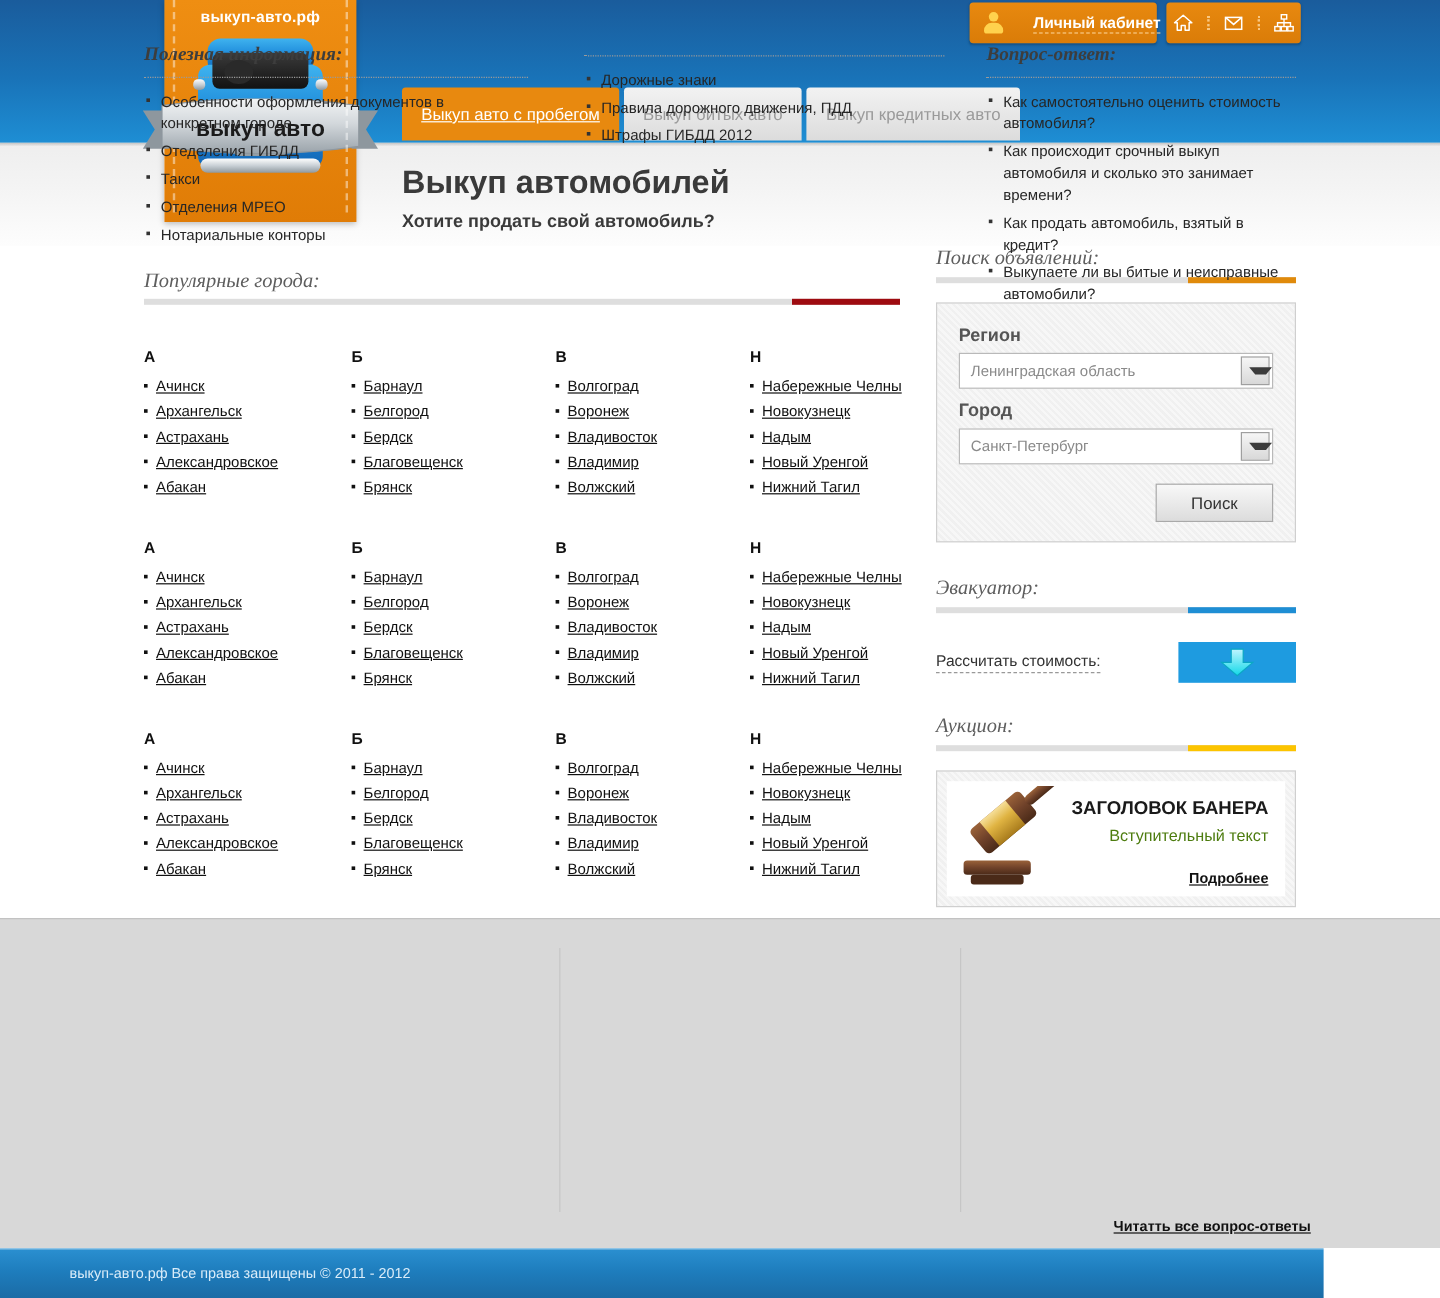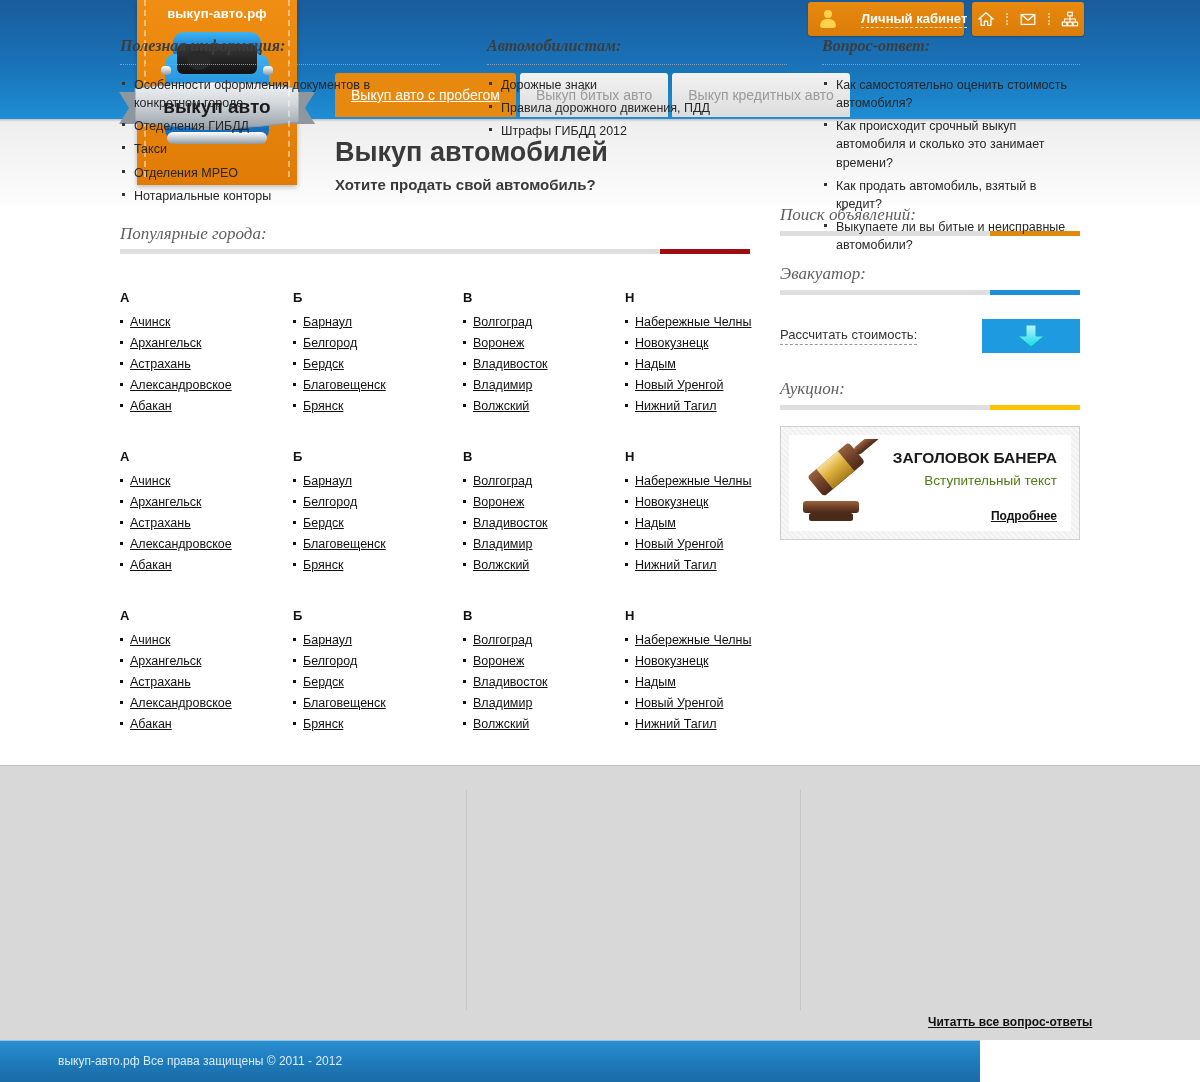--- a/index.html
+++ b/index.html
@@ -189,21 +189,21 @@
   .f-list { list-style:none; margin:0; padding:0; }
   .f-list li { position:relative; padding-left:14px; margin-bottom:5px; font-size:12.5px; color:#262626; line-height:1.45; }
   .f-list li::before { content:""; position:absolute; left:2px; top:6px; width:3px;height:3px;background:#333; }
   .f-div { position:absolute; top:790px; width:1px; height:220px; background:#c6c6c6; }
   .read-all {
     position:absolute; left:928px; top:1015px; font-size:12px; font-weight:bold;
     color:#111; text-decoration:underline; cursor:pointer;
   }
 
   .copybar {
-    position:absolute; left:0; top:1040px; width:980px; height:42px;
+    position:absolute; left:0; top:1040px; width:1103px; height:42px;
     background:linear-gradient(to bottom,#2a8fd0 0%, #1e7dbd 45%, #1b6ba5 100%);
     border-top:1px solid #8fc4e6;
   }
   .copytext { position:absolute; left:58px; top:13px; font-size:12px; color:#d9ecf9; }
 </style>
 </head>
 <body>
 
 <div class="header-blue"></div>
 <div class="header-light"></div>
@@ -434,20 +434,37 @@
       </div>
     </div>
 
   <div class="side">
 
     <div class="sec-head" style="margin-bottom:6px;">Поиск объявлений:</div>
     <div class="sec-bar" style="margin-bottom:16px;">
       <i style="width:90px;background:#e08a0b;"></i>
     </div>
 
+    <div class="panel">
+      <div class="field-label">Регион</div>
+      <div class="fake-select">
+        <span>Ленинградская область</span>
+        <span class="arrow-box">
+            <span class="caret"></span>
+          </span>
+      </div>
+      <div class="field-label" style="margin-top:10px;">Город</div>
+      <div class="fake-select">
+        <span>Санкт-Петербург</span>
+        <span class="arrow-box">
+            <span class="caret"></span>
+          </span>
+      </div>
+      <button class="btn-search">Поиск</button>
+    </div>
 
     <div class="sec-head" style="margin-top:28px;margin-bottom:6px;">Эвакуатор:</div>
     <div class="sec-bar">
       <i style="width:90px;background:#1e8ed4;"></i>
     </div>
     <div class="evac-row">
       <span class="evac-link">Рассчитать стоимость:</span>
       <span class="evac-btn">
         <svg width="36" height="26" viewBox="0 0 36 26">
           <defs>
@@ -508,21 +525,20 @@
     <div class="f-dots"></div>
     <ul class="f-list">
       <li>Особенности оформления документов в конкретном городе</li>
       <li>Отеделения ГИБДД</li>
       <li>Такси</li>
       <li>Отделения МРЕО</li>
       <li>Нотариальные конторы</li>
     </ul>
   </div>
 <div class="f-col" id="fc1" style="left:487px; width:300px;">
-    <div class="f-head">Автомобилистам:</div>
     <div class="f-dots"></div>
     <ul class="f-list">
       <li>Дорожные знаки</li>
       <li>Правила дорожного движения, ПДД</li>
       <li>Штрафы ГИБДД 2012</li>
     </ul>
   </div>
 <div class="f-col" id="fc2" style="left:822px; width:258px;">
     <div class="f-head">Вопрос-ответ:</div>
     <div class="f-dots"></div>

